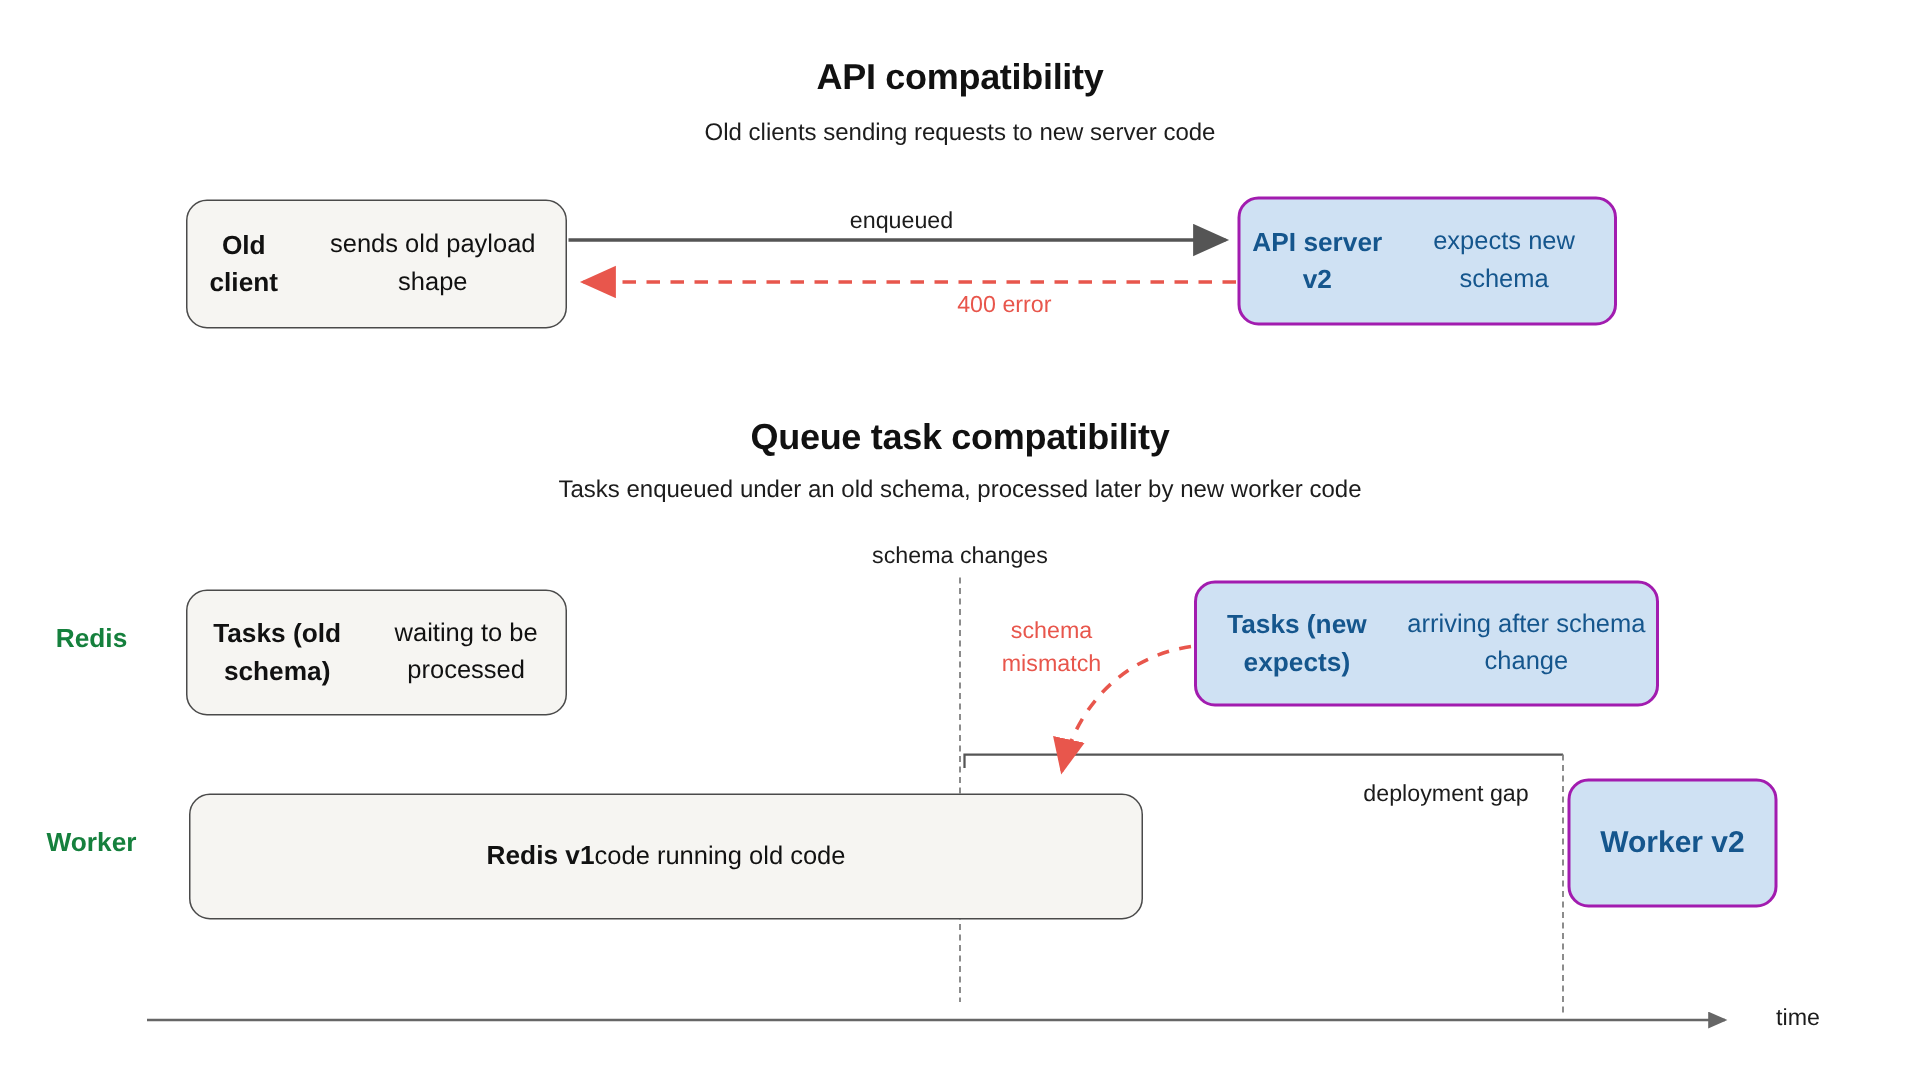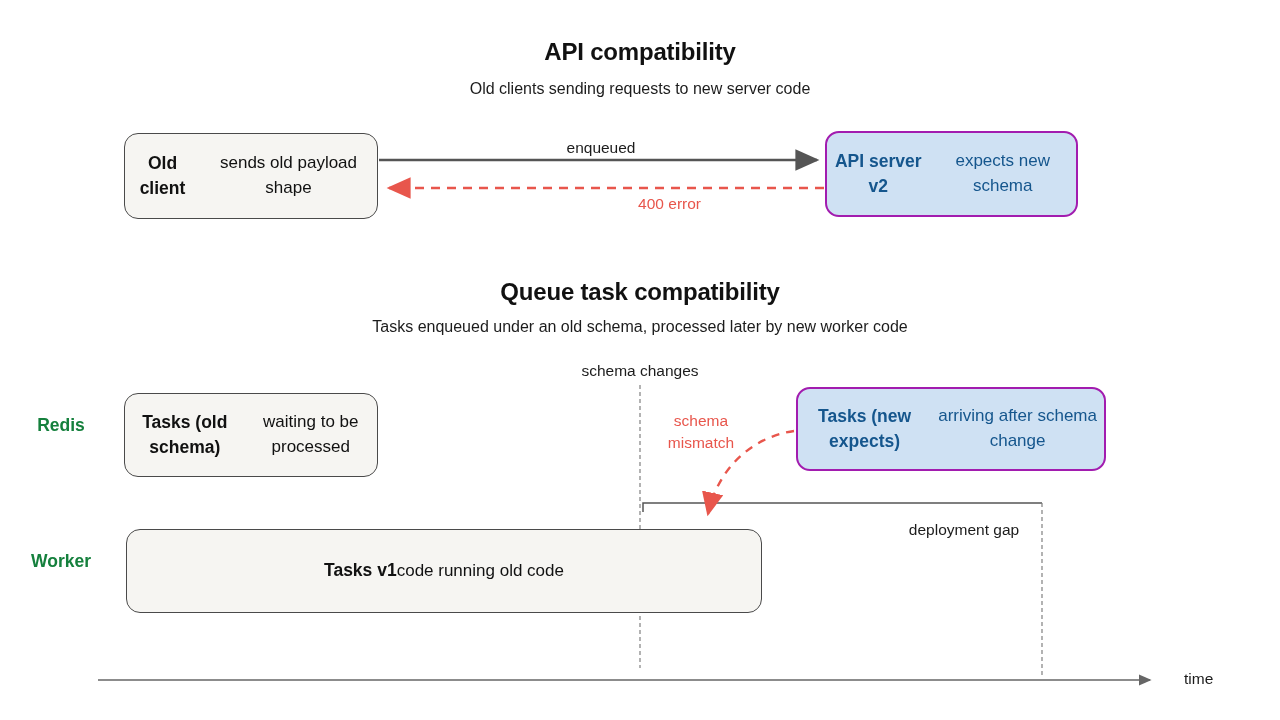--- a/index.html
+++ b/index.html
@@ -136,22 +136,25 @@
 
   <div class="abs node node-blue" style="left:796px; top:387px; width:310px; height:84px;">
     <div class="node-title">Tasks (new expects)</div>
     <div class="node-sub">arriving after schema change</div>
   </div>
 
   <div class="abs edge-label edge-label-red pre-line" style="left:641px; top:410px; width:120px;">schema
 mismatch</div>
 
   <div class="abs node node-gray" style="left:126px; top:529px; width:636px; height:84px;">
-    <div class="node-title">Tasks v1</div>
+    <div class="node-title">Redis v1</div>
     <div class="node-sub">code running old code</div>
   </div>
 
+  <div class="abs node node-blue" style="left:1045px; top:519px; width:140px; height:86px;">
+    <div class="node-title-lg">Worker v2</div>
+  </div>
 
   <div class="abs edge-label" style="left:864px; top:511px; width:200px;margin-top:10px;">deployment gap</div>
 
   <div class="abs edge-label" style="left:1184px; top:670px; width:60px; text-align:left;">time</div>
 
 </div>
 
 </body></html>

